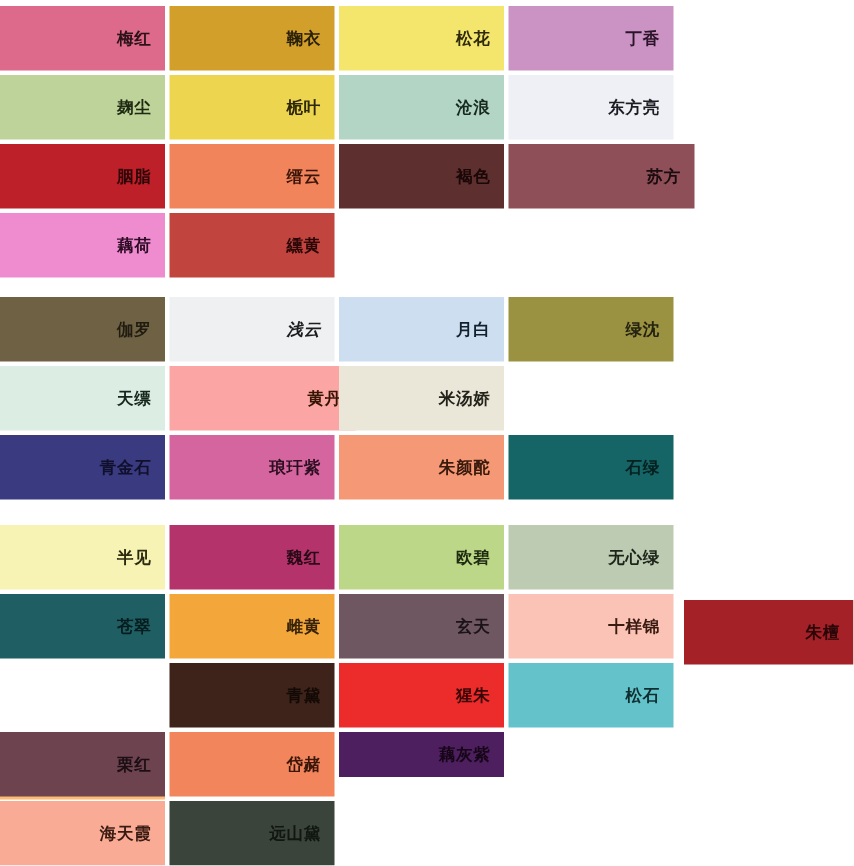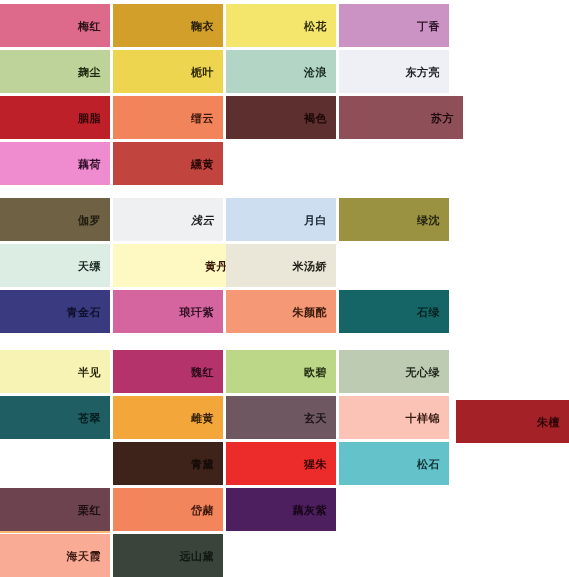--- a/index.html
+++ b/index.html
@@ -100,21 +100,21 @@
       </div>
       <div class="swatch" title="月白" style="left: 226px; top: 0px; width: 110px; height: 43px; background: rgb(204, 222, 240);">
         <span class="swatch-label" style="color: rgb(20, 32, 44);">月白</span>
       </div>
       <div class="swatch" title="绿沈" style="left: 339px; top: 0px; width: 110px; height: 43px; background: rgb(154, 146, 64);">
         <span class="swatch-label" style="color: rgb(36, 34, 16);">绿沈</span>
       </div>
       <div class="swatch" title="天缥" style="left: 0px; top: 46px; width: 110px; height: 43px; background: rgb(220, 238, 228);">
         <span class="swatch-label" style="color: rgb(22, 37, 29);">天缥</span>
       </div>
-      <div class="swatch" title="黄丹" style="left: 113px; top: 46px; width: 124px; height: 43px; background: #fef9c3;">
+      <div class="swatch" title="黄丹" style="left: 113px; top: 46px; width: 124px; height: 43px; background: #fca5a5;">
         <span class="swatch-label" style="color: rgb(54, 20, 3);">黄丹</span>
       </div>
       <div class="swatch" title="米汤娇" style="left: 226px; top: 46px; width: 110px; height: 43px; background: rgb(235, 231, 216);">
         <span class="swatch-label" style="color: rgb(36, 35, 27);">米汤娇</span>
       </div>
       <div class="swatch" title="青金石" style="left: 0px; top: 92px; width: 110px; height: 43px; background: rgb(57, 58, 128);">
         <span class="swatch-label" style="color: rgb(16, 16, 44);">青金石</span>
       </div>
       <div class="swatch" title="琅玕紫" style="left: 113px; top: 92px; width: 110px; height: 43px; background: rgb(212, 101, 159);">
         <span class="swatch-label" style="color: rgb(46, 15, 34);">琅玕紫</span>
@@ -162,21 +162,21 @@
       </div>
       <div class="swatch" title="松石" style="left: 339px; top: 92px; width: 110px; height: 43px; background: rgb(100, 195, 202);">
         <span class="swatch-label" style="color: rgb(15, 46, 48);">松石</span>
       </div>
       <div class="swatch" title="栗红" style="left: 0px; top: 138px; width: 110px; height: 43px; background: rgb(110, 67, 80);">
         <span class="swatch-label" style="color: rgb(28, 15, 20);">栗红</span>
       </div>
       <div class="swatch" title="岱赭" style="left: 113px; top: 138px; width: 110px; height: 43px; background: rgb(243, 133, 93);">
         <span class="swatch-label" style="color: rgb(58, 23, 9);">岱赭</span>
       </div>
-      <div class="swatch" title="藕灰紫" style="left: 226px; top: 138px; width: 110px; height: 43px; background: rgb(77, 31, 94);">
+      <div class="swatch" title="藕灰紫" style="left: 226px; top: 138px; width: 110px; height: 30px; background: rgb(77, 31, 94);">
         <span class="swatch-label" style="color: rgb(22, 6, 24);">藕灰紫</span>
       </div>
       <div class="swatch" title="海天霞" style="left: 0px; top: 184px; width: 110px; height: 43px; background: rgb(249, 171, 150);">
         <span class="swatch-label" style="color: rgb(58, 27, 18);">海天霞</span>
       </div>
       <div class="swatch" title="远山黛" style="left: 113px; top: 184px; width: 110px; height: 43px; background: rgb(58, 68, 59);">
         <span class="swatch-label" style="color: rgb(17, 22, 17);">远山黛</span>
       </div>
     </div>
     <div class="swatch" title="朱檀" style="position: absolute; left: 456px; top: 400px; width: 113px; height: 43px; background: rgb(163, 33, 39);">

